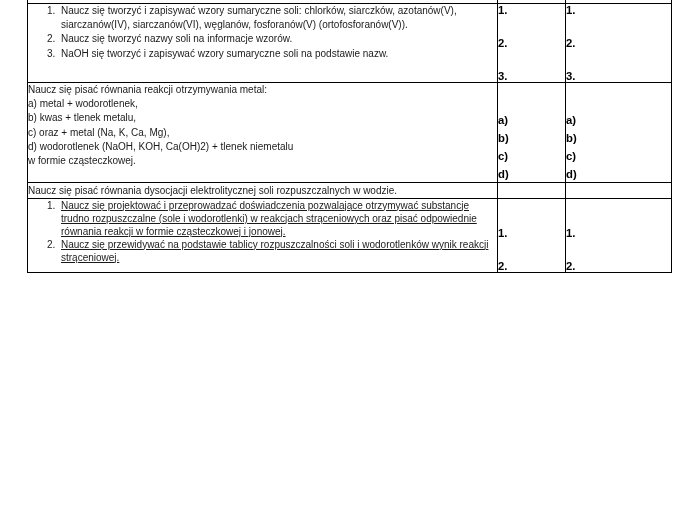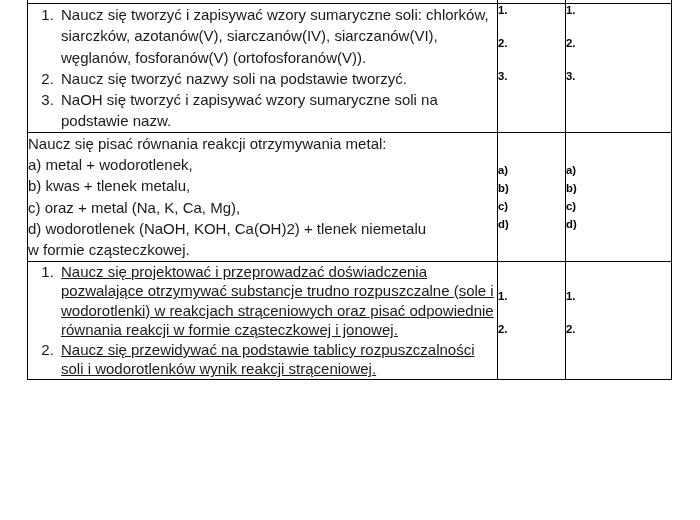--- a/index.html
+++ b/index.html
@@ -39,21 +39,21 @@
     background: #ffffff;
   }
 
   .col-desc   { width: 470px; }
   .col-mark-a { width: 68px; }
   .col-mark-b { width: 106px; }
 
   
   .desc-cell {
     padding: 9px 11px 10px 11px;
-    font-size: 15px;
+    font-size: 10px;
     line-height: 1.42;
     color: #1a1a1a;
   }
 
   .desc-cell p {
     margin: 0;
   }
 
   
   .plain-lines .line {
@@ -142,21 +142,21 @@
           <p></p>
         </td>
         <td class="mark-cell empty"></td>
         <td class="mark-cell empty"></td>
       </tr>
 
       <tr>
         <td class="desc-cell">
           <ol class="obj-list">
             <li>Naucz się tworzyć i zapisywać wzory sumaryczne soli: chlorków, siarczków, azotanów(V), siarczanów(IV), siarczanów(VI), węglanów, fosforanów(V) (ortofosforanów(V)).</li>
-            <li>Naucz się tworzyć nazwy soli na podstawie tworzyć.</li>
+            <li>Naucz się tworzyć nazwy soli na informacje wzorów.</li>
             <li>NaOH się tworzyć i zapisywać wzory sumaryczne soli na podstawie nazw.</li>
           </ol>
         </td>
         <td class="mark-cell spaced">
           <span class="mk">1.</span>
           <span class="mk">2.</span>
           <span class="mk">3.</span>
         </td>
         <td class="mark-cell spaced">
           <span class="mk">1.</span>
@@ -181,20 +181,27 @@
           <span class="mk">d)</span>
         </td>
         <td class="mark-cell compact pad-top">
           <span class="mk">a)</span>
           <span class="mk">b)</span>
           <span class="mk">c)</span>
           <span class="mk">d)</span>
         </td>
       </tr>
 
+      <tr>
+        <td class="desc-cell plain-wrap">
+          <p>Naucz się pisać równania dysocjacji elektrolitycznej soli rozpuszczalnych w wodzie.</p>
+        </td>
+        <td class="mark-cell empty"></td>
+        <td class="mark-cell empty"></td>
+      </tr>
 
       <tr>
         <td class="desc-cell">
           <ol class="obj-list tight">
             <li>Naucz się projektować i przeprowadzać doświadczenia pozwalające otrzymywać substancje trudno rozpuszczalne (sole i wodorotlenki) w reakcjach strąceniowych oraz pisać odpowiednie równania reakcji w formie cząsteczkowej i jonowej.</li>
             <li>Naucz się przewidywać na podstawie tablicy rozpuszczalności soli i wodorotlenków wynik reakcji strąceniowej.</li>
           </ol>
         </td>
         <td class="mark-cell spaced pad-top2">
           <span class="mk">1.</span>

